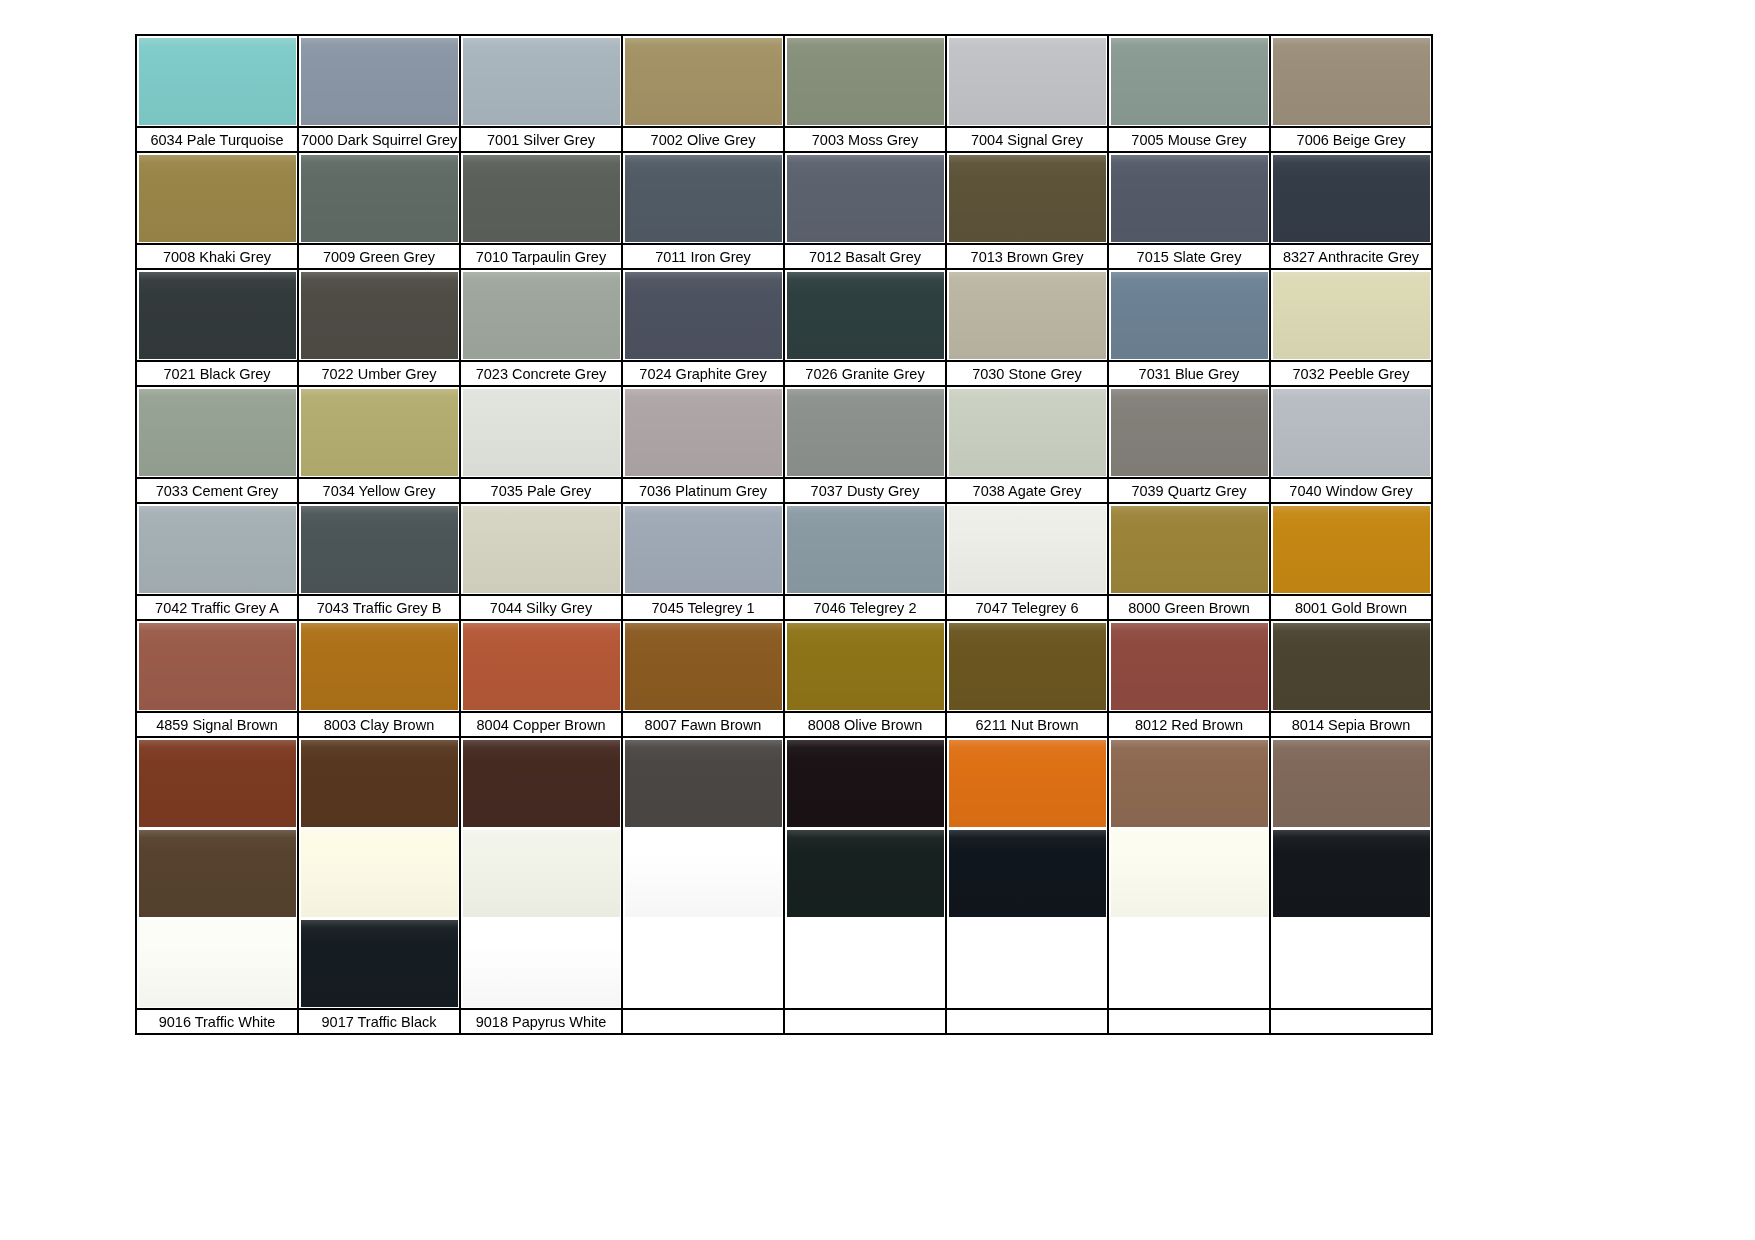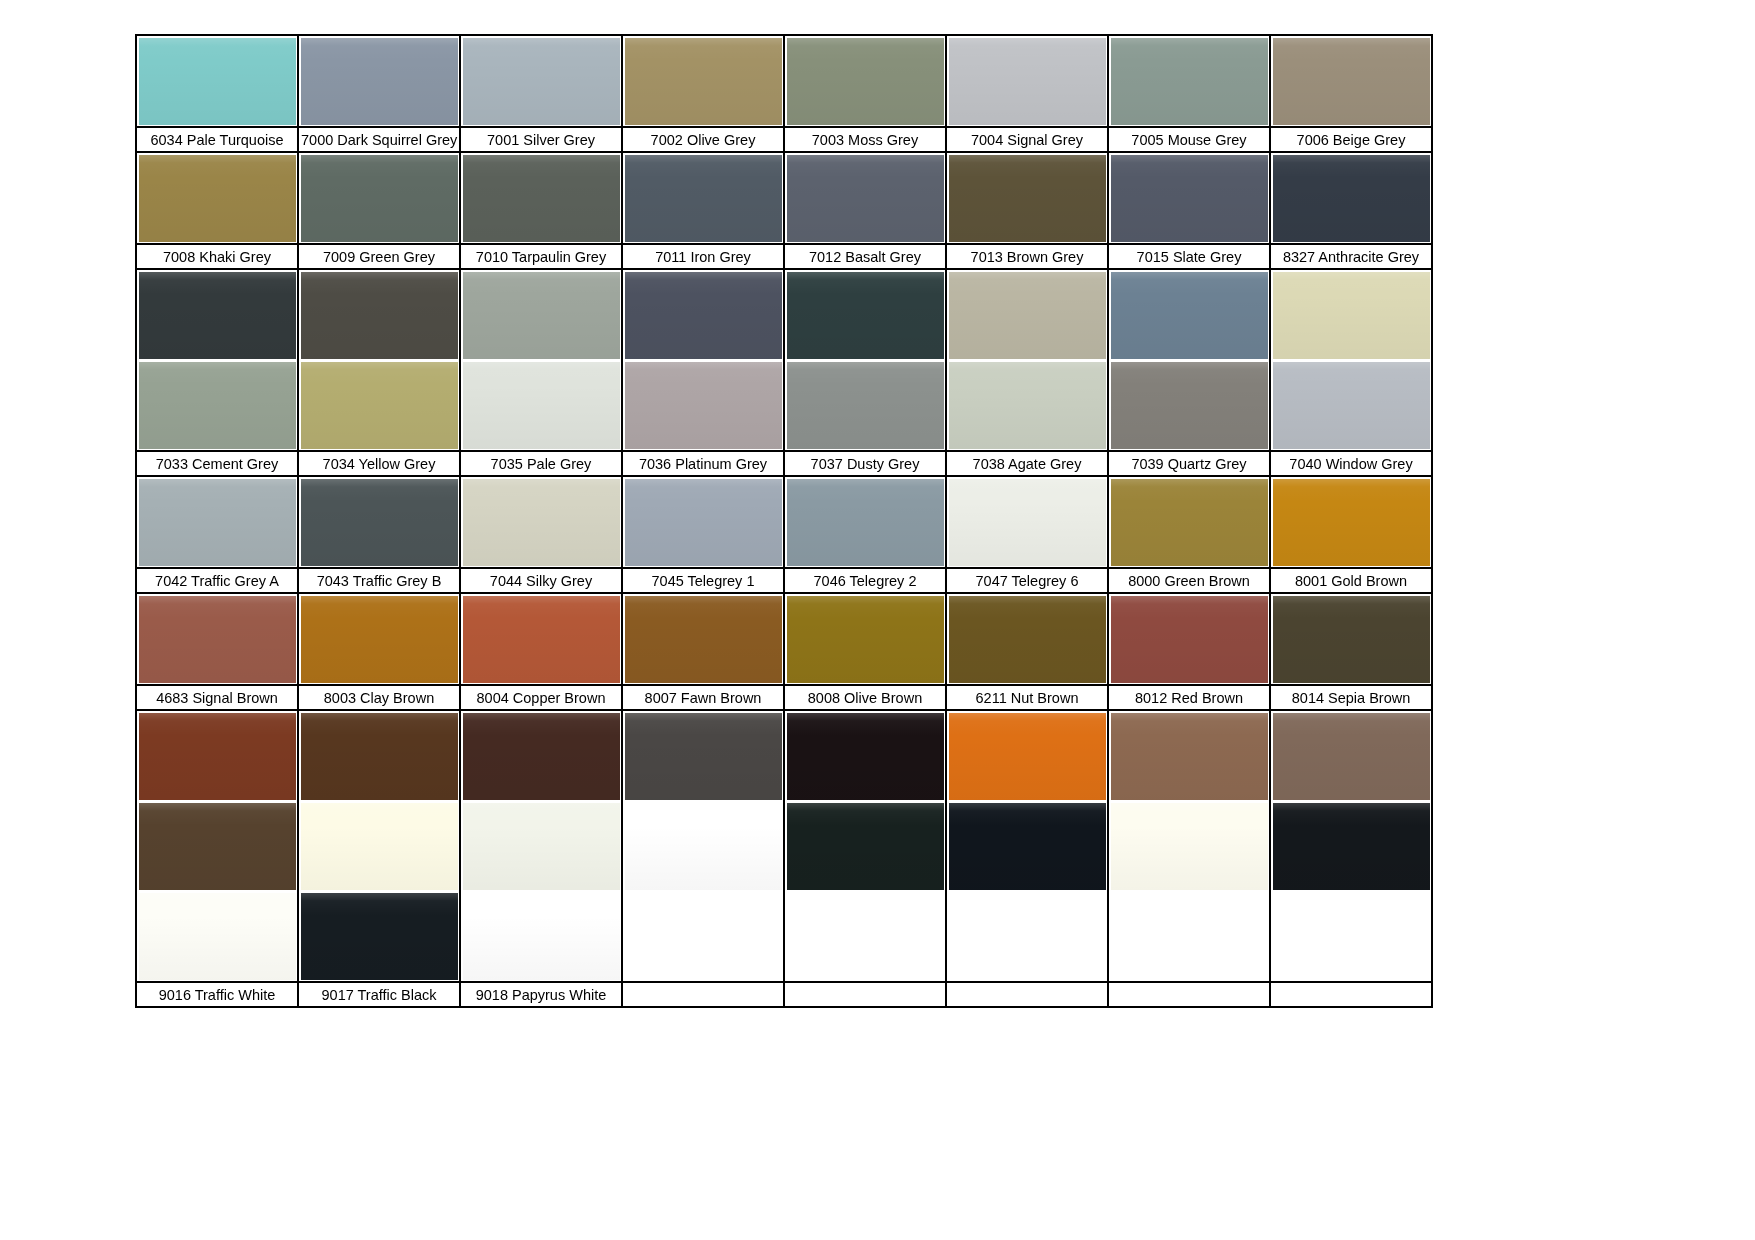--- a/index.html
+++ b/index.html
@@ -171,20 +171,30 @@
           <td class="swatch-cell">
             <div class="chip filled" style="background-color: rgb(186, 182, 163);"></div>
           </td>
           <td class="swatch-cell">
             <div class="chip filled" style="background-color: rgb(108, 129, 147);"></div>
           </td>
           <td class="swatch-cell">
             <div class="chip filled" style="background-color: rgb(220, 217, 181);"></div>
           </td>
         </tr>
+        <tr class="label-row">
+          <td class="label-cell">7021 Black Grey</td>
+          <td class="label-cell">7022 Umber Grey</td>
+          <td class="label-cell">7023 Concrete Grey</td>
+          <td class="label-cell">7024 Graphite Grey</td>
+          <td class="label-cell">7026 Granite Grey</td>
+          <td class="label-cell">7030 Stone Grey</td>
+          <td class="label-cell">7031 Blue Grey</td>
+          <td class="label-cell">7032 Peeble Grey</td>
+        </tr>
         <tr class="swatch-row">
           <td class="swatch-cell">
             <div class="chip filled" style="background-color: rgb(150, 162, 147);"></div>
           </td>
           <td class="swatch-cell">
             <div class="chip filled" style="background-color: rgb(180, 173, 112);"></div>
           </td>
           <td class="swatch-cell">
             <div class="chip filled" style="background-color: rgb(223, 227, 220);"></div>
           </td>
@@ -270,21 +280,21 @@
             <div class="chip filled" style="background-color: rgb(107, 86, 33);"></div>
           </td>
           <td class="swatch-cell">
             <div class="chip filled" style="background-color: rgb(143, 74, 64);"></div>
           </td>
           <td class="swatch-cell">
             <div class="chip filled" style="background-color: rgb(75, 68, 48);"></div>
           </td>
         </tr>
         <tr class="label-row">
-          <td class="label-cell">4683 Signal Brown</td>
+          <td class="label-cell">4859 Signal Brown</td>
           <td class="label-cell">8003 Clay Brown</td>
           <td class="label-cell">8004 Copper Brown</td>
           <td class="label-cell">8007 Fawn Brown</td>
           <td class="label-cell">8008 Olive Brown</td>
           <td class="label-cell">6211 Nut Brown</td>
           <td class="label-cell">8012 Red Brown</td>
           <td class="label-cell">8014 Sepia Brown</td>
         </tr>
         <tr class="swatch-row">
           <td class="swatch-cell">

